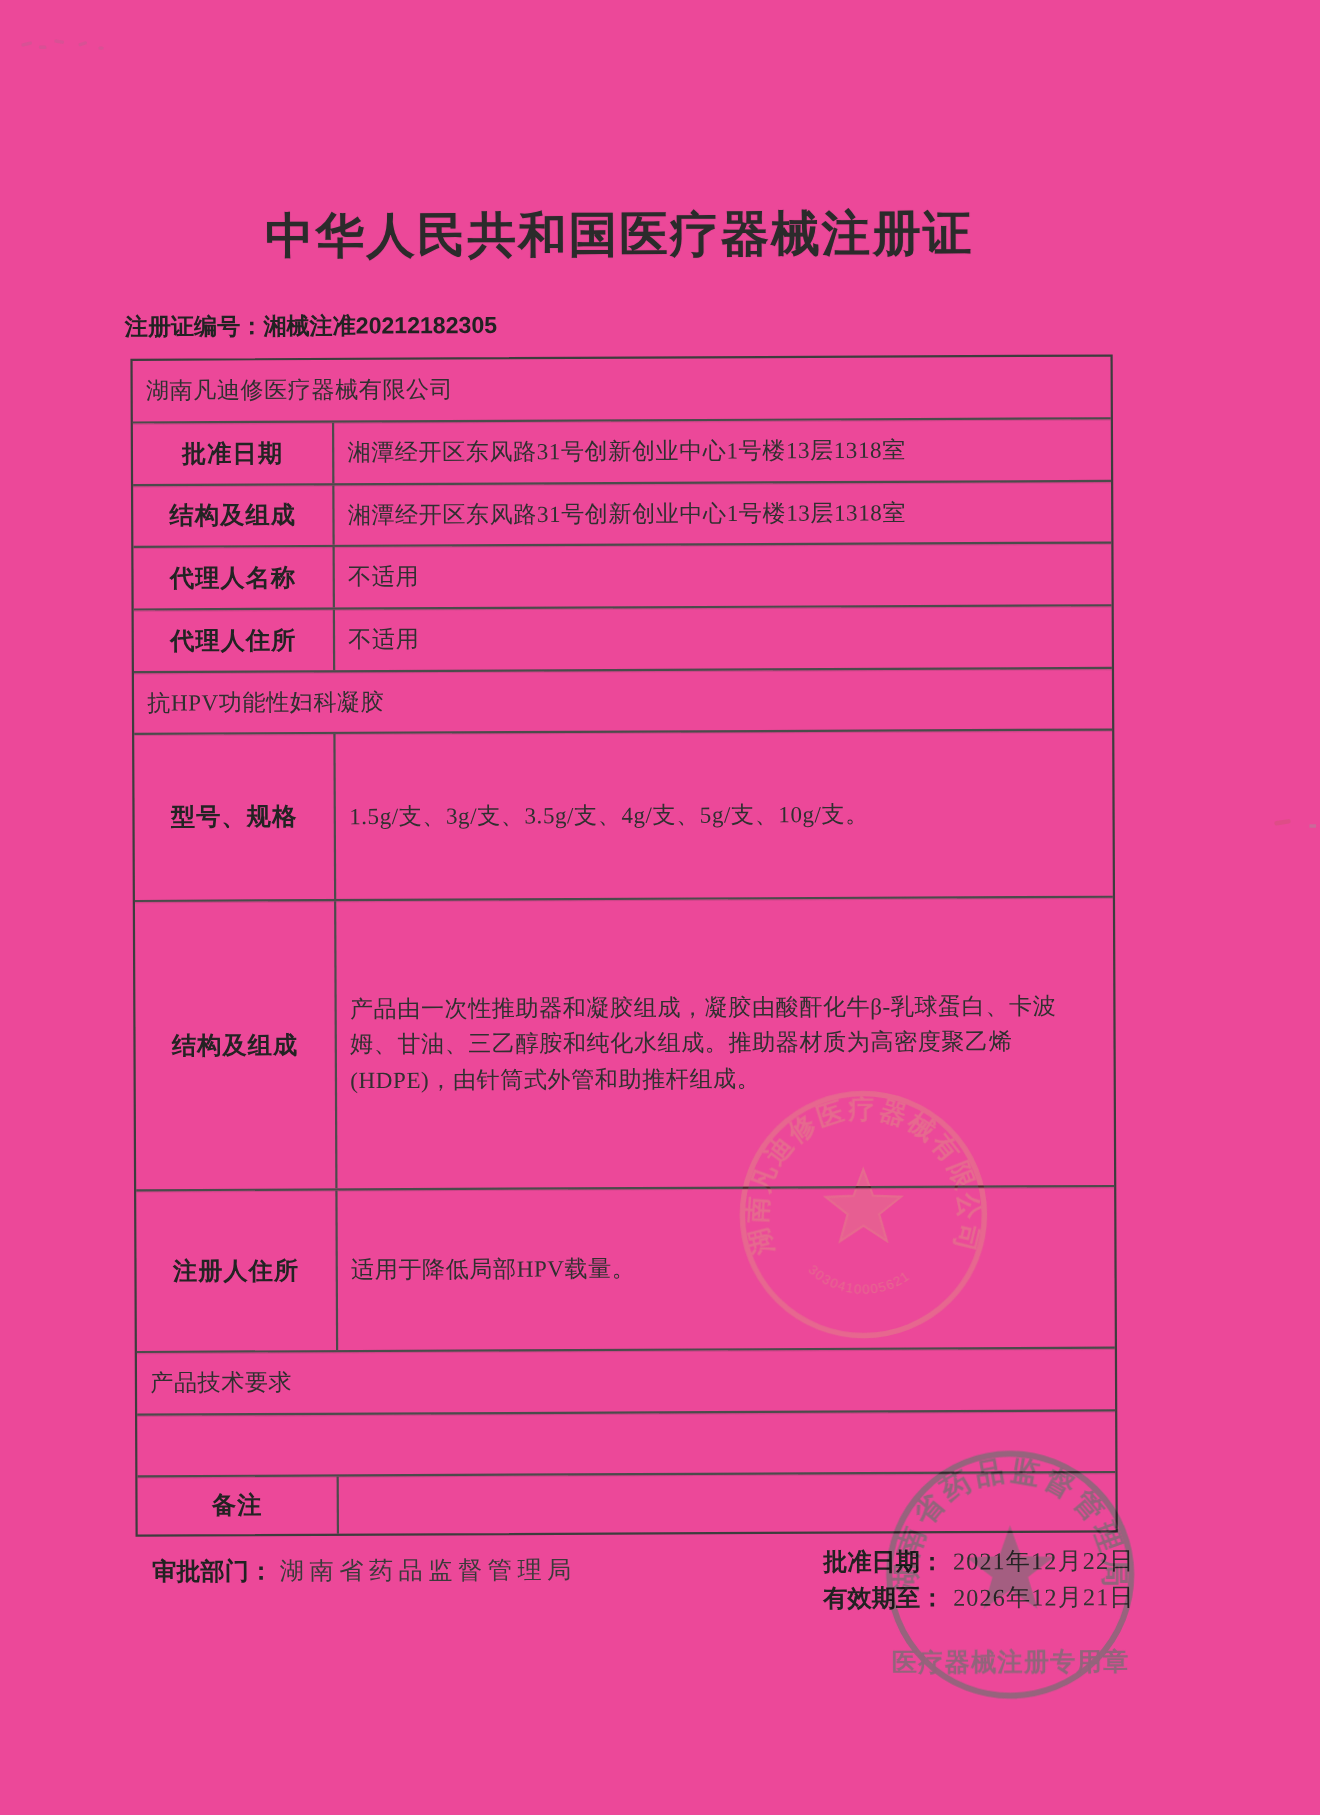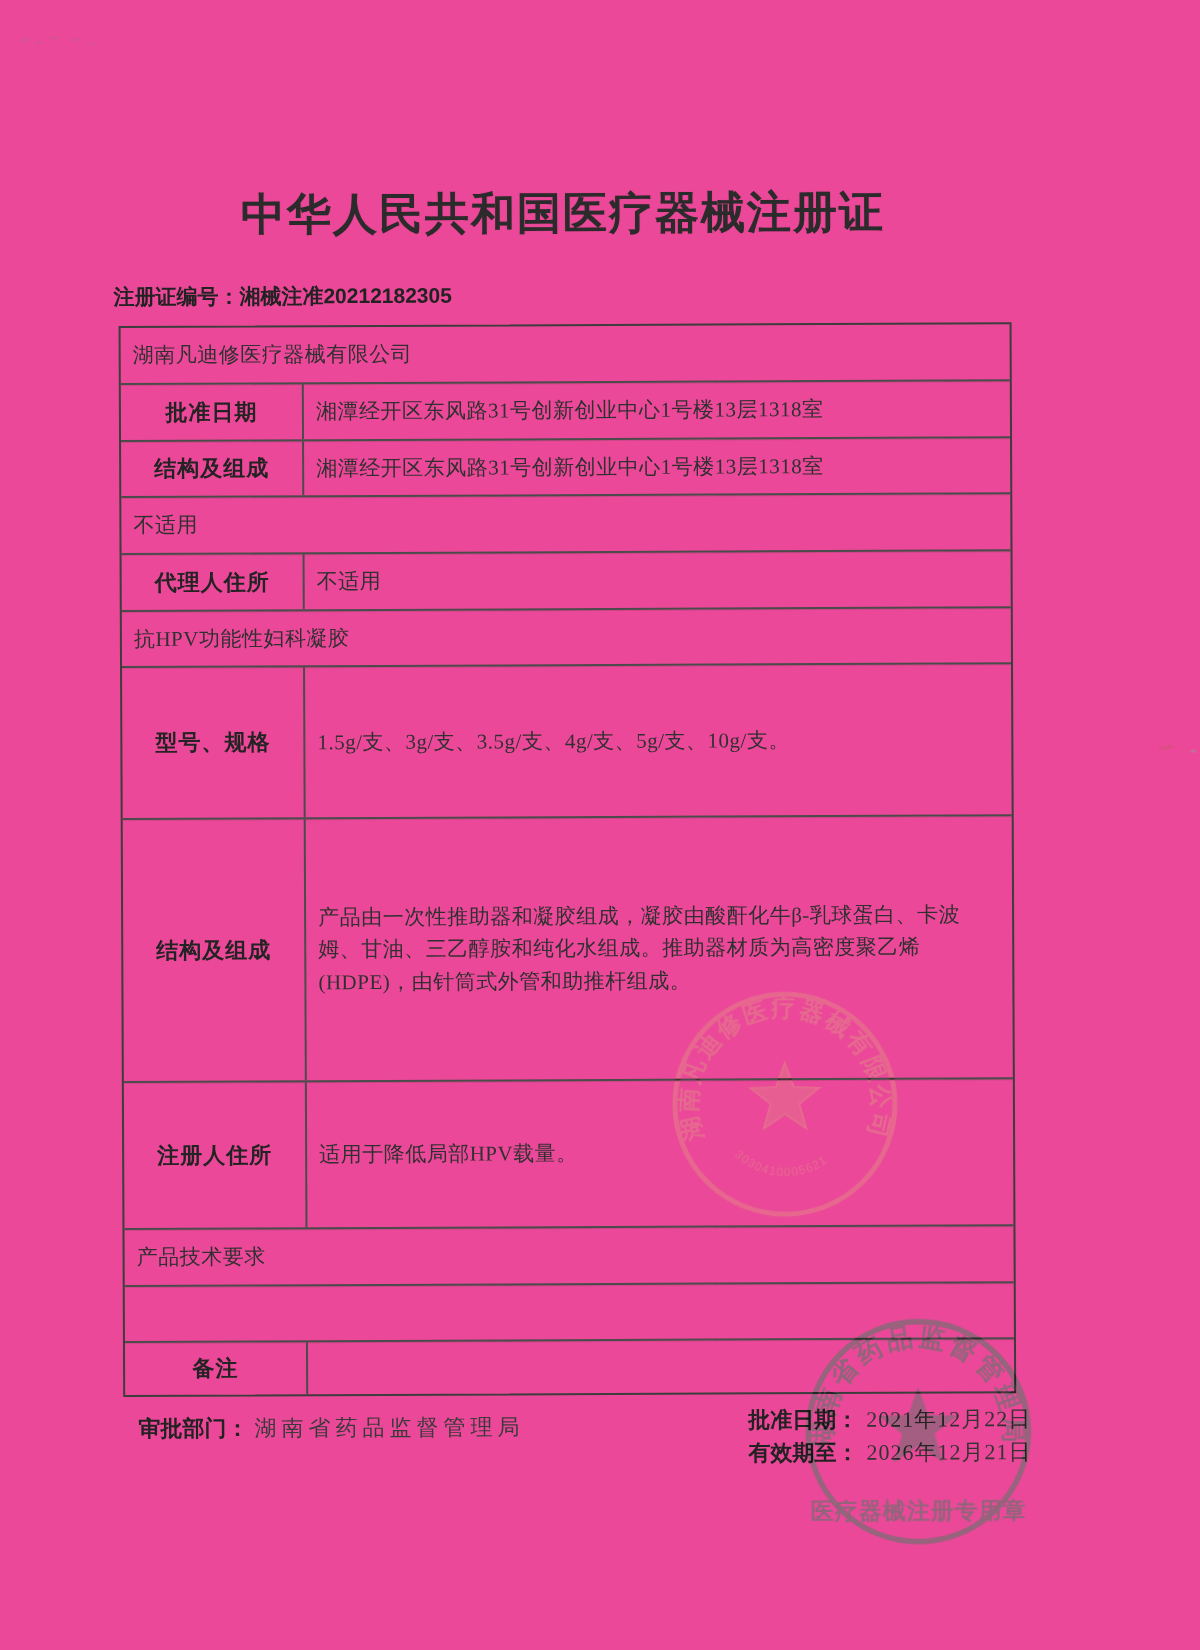--- a/index.html
+++ b/index.html
@@ -96,20 +96,21 @@
     </div>
     <div class="trow r1">
       <div class="th">批准日期</div>
       <div class="td">湘潭经开区东风路31号创新创业中心1号楼13层1318室</div>
     </div>
     <div class="trow r2">
       <div class="th">结构及组成</div>
       <div class="td">湘潭经开区东风路31号创新创业中心1号楼13层1318室</div>
     </div>
     <div class="trow r3">
+      <div class="th">代理人名称</div>
       <div class="td">不适用</div>
     </div>
     <div class="trow r4">
       <div class="th">代理人住所</div>
       <div class="td">不适用</div>
     </div>
     <div class="trow r5">
       <div class="td">抗HPV功能性妇科凝胶</div>
     </div>
     <div class="trow r6">

